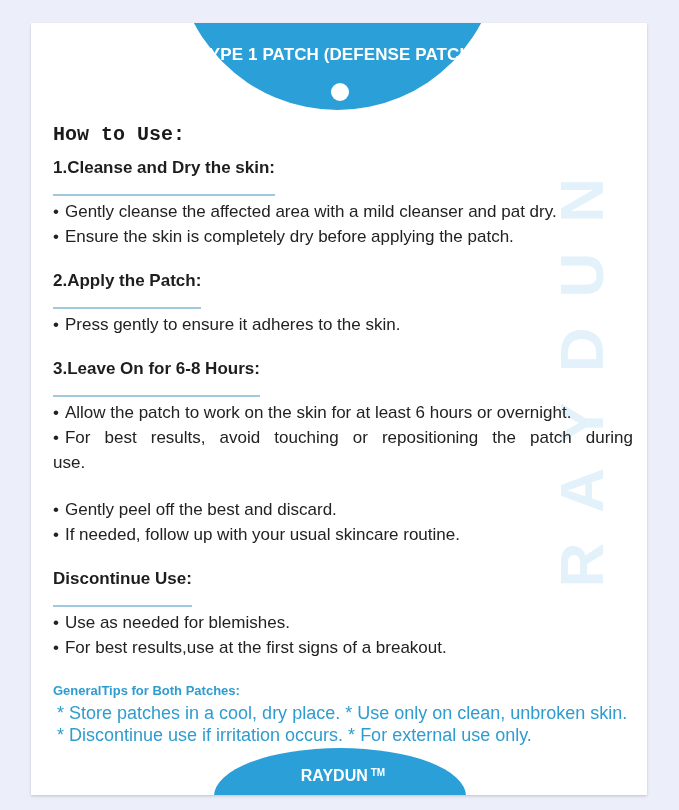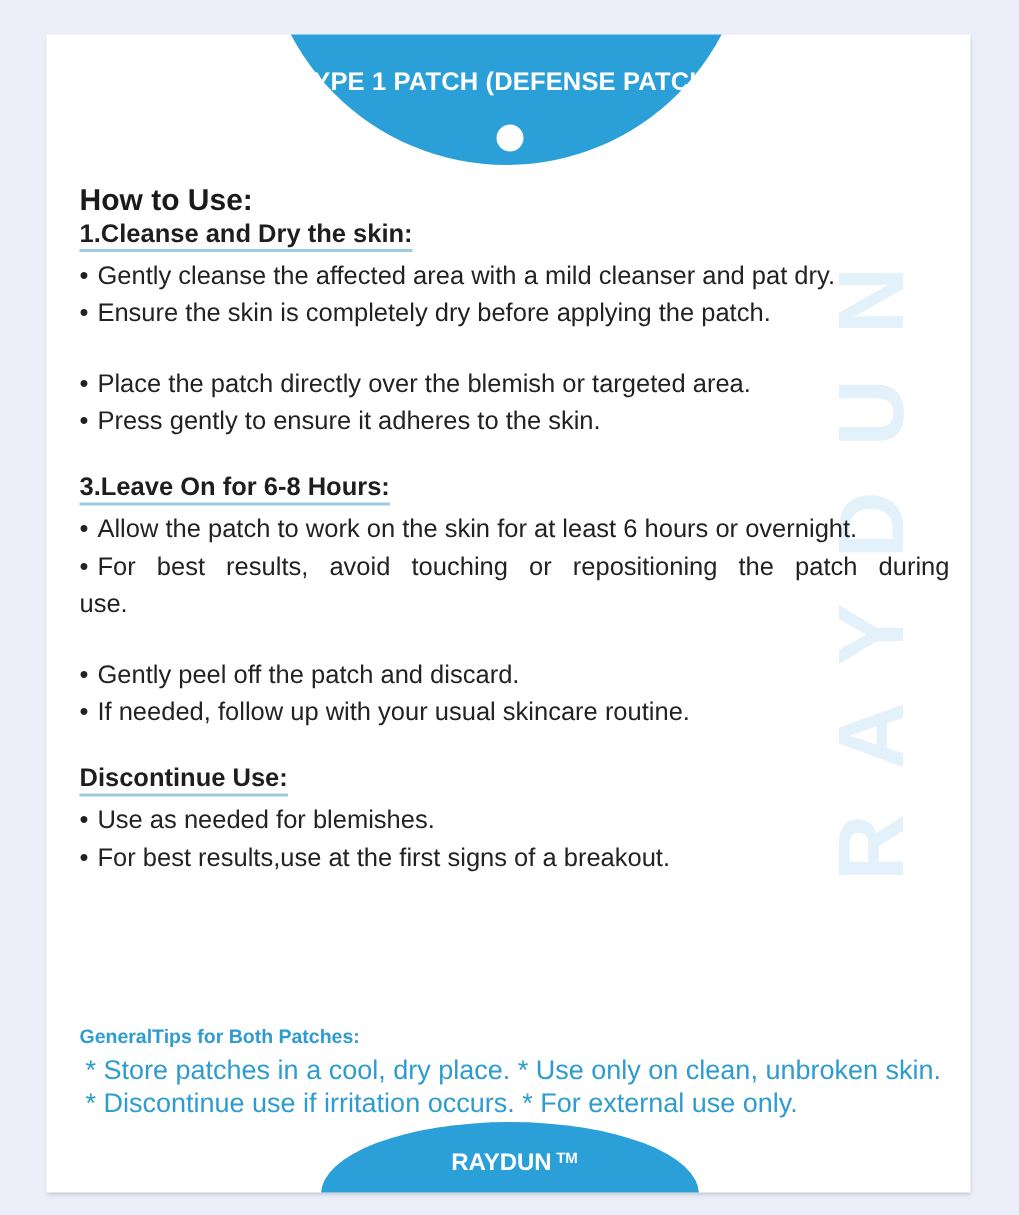--- a/index.html
+++ b/index.html
@@ -58,31 +58,32 @@
   .content {
     position: absolute;
     left: 22px; top: 100px;
     width: 580px;
     color: #1e1e1e;
     z-index: 1;
   }
   .how-title {
     font-size: 20px;
     font-weight: bold;
-    margin: 0 0 0 0;
+    margin: 0 0 12px 0;
     color: #1a1a1a;
+    font-family: Liberation Mono, monospace;
   }
   .section { margin-bottom: 22px; }
   .sec-head {
     display: inline-block;
     font-size: 17px;
     font-weight: bold;
     color: #1e1e1e;
     border-bottom: 2px solid #9fc9df;
-    padding-bottom: 0;
+    padding-bottom: 16px;
     line-height: 20px;
     margin-bottom: 3px;
   }
   .bullet {
     font-size: 17px;
     line-height: 25px;
     color: #222222;
     padding-left: 0;
   }
   .bullet .dot { margin-right: 6px; }
@@ -136,33 +137,33 @@
   <div class="content">
     <div class="how-title">How to Use:</div>
 
     <div class="section">
       <div class="sec-head">1.Cleanse and Dry the skin:</div>
       <div class="bullet"><span class="dot">•</span><span>Gently cleanse the affected area with a mild cleanser and pat dry.</span></div>
       <div class="bullet"><span class="dot">•</span><span>Ensure the skin is completely dry before applying the patch.</span></div>
     </div>
 
     <div class="section">
-      <div class="bullet"><span class="dot">•</span><span>Place the patch directly over the blemish or targeted area.</span></div>
+      <div class="sec-head">2.Apply the Patch:</div>
       <div class="bullet"><span class="dot">•</span><span>Press gently to ensure it adheres to the skin.</span></div>
     </div>
 
     <div class="section">
       <div class="sec-head">3.Leave On for 6-8 Hours:</div>
       <div class="bullet"><span class="dot">•</span><span>Allow the patch to work on the skin for at least 6 hours or overnight.</span></div>
       <div class="bullet justified"><span class="dot">•</span><span>For best results, avoid touching or repositioning the patch during</span></div>
       <div class="bullet">use.</div>
     </div>
 
     <div class="section">
-      <div class="bullet"><span class="dot">•</span><span>Gently peel off the patch and discard.</span></div>
+      <div class="bullet"><span class="dot">•</span><span>Gently peel off the best and discard.</span></div>
       <div class="bullet"><span class="dot">•</span><span>If needed, follow up with your usual skincare routine.</span></div>
     </div>
 
     <div class="section">
       <div class="sec-head">Discontinue Use:</div>
       <div class="bullet"><span class="dot">•</span><span>Use as needed for blemishes.</span></div>
       <div class="bullet"><span class="dot">•</span><span>For best results,use at the first signs of a breakout.</span></div>
     </div>
   </div>
 

